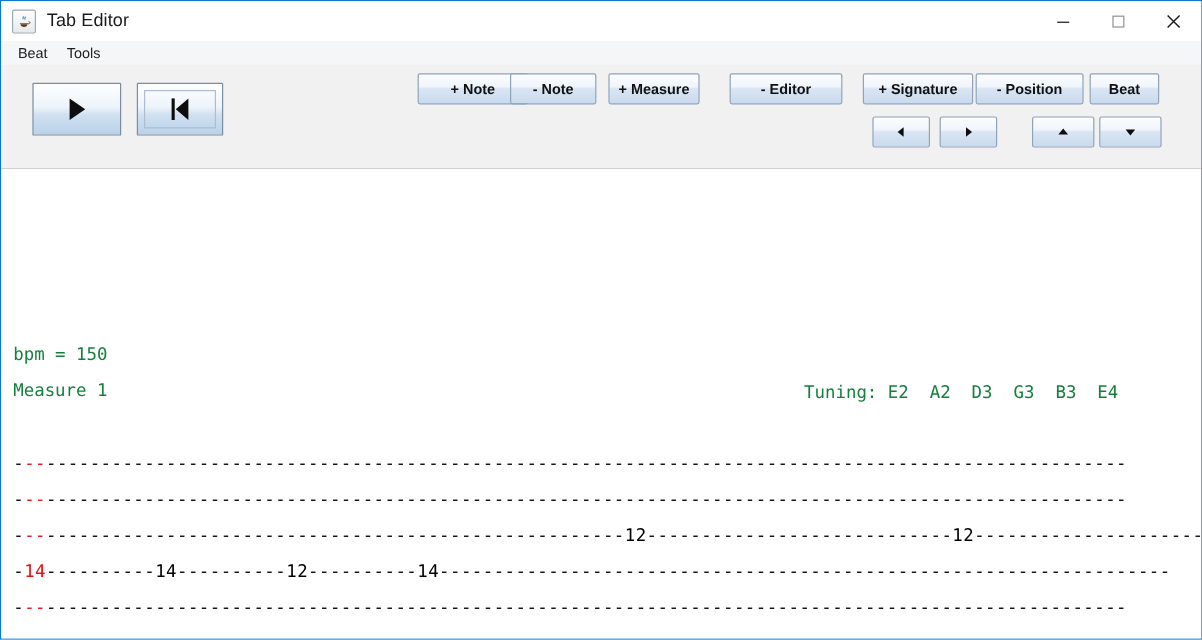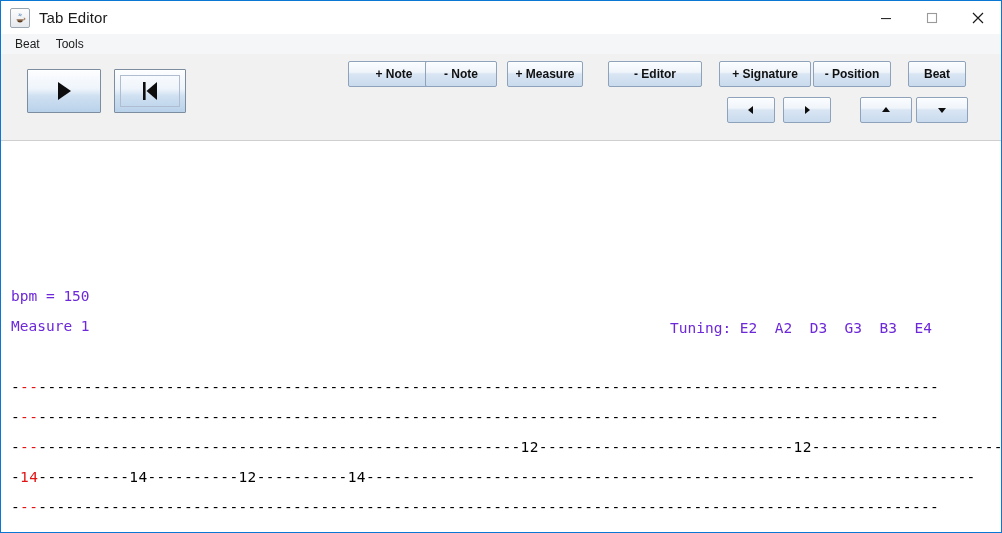--- a/index.html
+++ b/index.html
@@ -94,21 +94,21 @@
   
   .sheet{
     flex:1 1 auto;
     background:#ffffff;
     position:relative;
     overflow:hidden;
   }
   .mono{
     font-family:"DejaVu Sans Mono", monospace;
     font-size:14.5px;
-    color:#6d28d9;
+    color:#15803d;
     white-space:pre;
     position:absolute;
     letter-spacing:0px;
   }
   .tabline{
     font-family:"DejaVu Sans Mono", monospace;
     font-size:14.5px;
     white-space:pre;
     position:absolute;
     left:10px;
@@ -171,21 +171,21 @@
         <rect x="4" y="3" width="2.6" height="18" fill="#0d0d0d"></rect>
         <path d="M18 3 L18 21 L7.5 12 Z" fill="#0d0d0d"></path>
       </svg>
     </div>
 
     <div class="btn" style="left:347px;top:7px;width:92px;height:26px;">+ Note</div>
     <div class="btn" style="left:424px;top:7px;width:72px;height:26px;">- Note</div>
     <div class="btn" style="left:506px;top:7px;width:76px;height:26px;">+ Measure</div>
     <div class="btn" style="left:607px;top:7px;width:94px;height:26px;">- Editor</div>
     <div class="btn" style="left:718px;top:7px;width:92px;height:26px;">+ Signature</div>
-    <div class="btn" style="left:812px;top:7px;width:78px;height:26px;">- Position</div>
+    <div class="btn" style="left:812px;top:7px;width:90px;height:26px;">- Position</div>
     <div class="btn" style="left:907px;top:7px;width:58px;height:26px;">Beat</div>
 
     <div class="btn arrowbtn" style="left:726px;top:43px;width:48px;height:26px;">
       <svg width="12" height="12" viewBox="0 0 12 12">
         <path d="M8 2 L8 10 L3 6 Z" fill="#0d0d0d"></path>
       </svg>
     </div>
     <div class="btn arrowbtn" style="left:782px;top:43px;width:48px;height:26px;">
       <svg width="12" height="12" viewBox="0 0 12 12">
         <path d="M4 2 L4 10 L9 6 Z" fill="#0d0d0d"></path>

